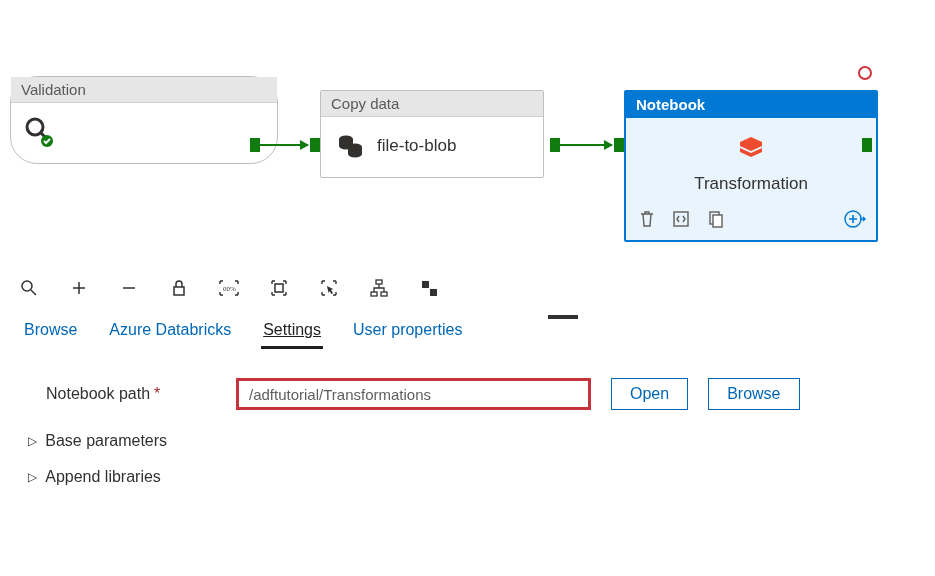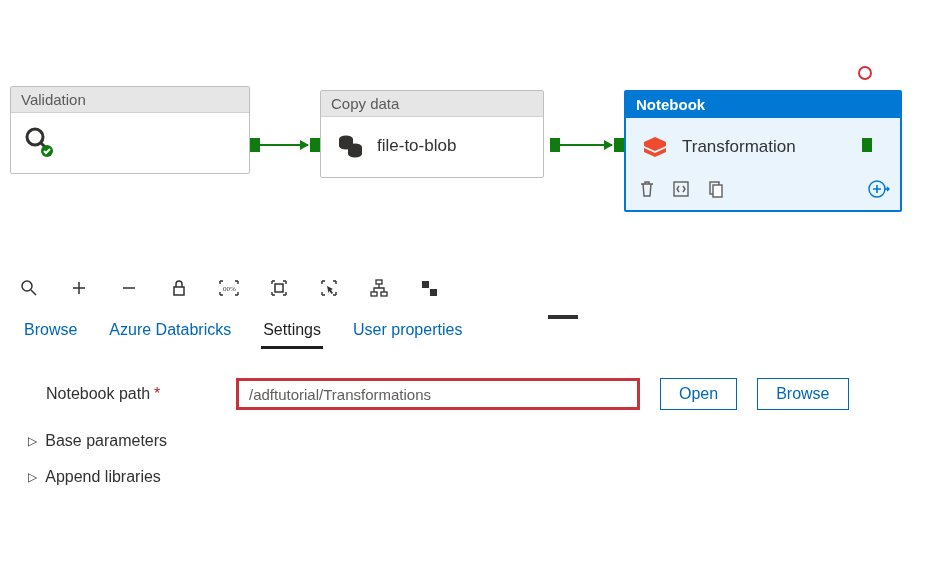--- a/index.html
+++ b/index.html
@@ -55,20 +55,21 @@
     background: #eaf4fc;
   }
   .activity.selected .activity-header {
     background: #0078d4;
     color: #fff;
     font-weight: 600;
     border-bottom: 1px solid #0078d4;
   }
   .activity.selected .activity-body {
     padding-bottom: 10px;
+    flex-direction: column;
   }
   .action-row {
     display: flex;
     align-items: center;
     padding: 4px 10px 10px 10px;
     gap: 12px;
   }
   .action-row .spacer { flex: 1; }
   .action-icon {
     width: 22px; height: 22px;
@@ -122,40 +123,41 @@
   }
   .tab {
     padding: 6px 2px 10px 2px;
     font-size: 16px;
     color: #0067b8;
   }
   .tab.active {
     color: #201f1e;
     border-bottom: 3px solid #201f1e;
     padding-bottom: 7px;
+    text-decoration: underline;
   }
   
   .settings {
     padding: 28px 22px 10px 22px;
   }
   .row {
     display: flex;
     align-items: center;
     gap: 20px;
     margin-bottom: 22px;
   }
   .label {
     width: 170px;
     font-size: 16px;
     color: #323130;
     margin-left: 24px;
   }
   .label .req { color: #a4262c; margin-left: 4px; }
   .path-input {
-    width: 404px;
+    width: 355px;
     height: 32px;
     border: 3px solid #c4343a;
     padding: 0 10px;
     font-size: 15px;
     color: #605e5c;
     font-family: inherit;
     outline: none;
   }
   .btn {
     border: 1px solid #0067b8;
@@ -185,21 +187,21 @@
     border: 2px solid #d13438;
     border-radius: 50%;
     background: #fff;
   }
 </style>
 </head>
 <body>
 
 <div class="canvas">
 
-  <div class="activity" style="left:10px; top:86px; width:240px;">
+  <div class="activity" style="left:10px; top:76px; width:268px;border-radius:27px;">
     <div class="activity-header">Validation</div>
     <div class="activity-body">
       <span class="icon-slot">
         <svg width="34" height="34" viewBox="0 0 34 34">
           <circle cx="12" cy="12" r="8" fill="none" stroke="#323130" stroke-width="3"></circle>
           <line x1="18" y1="18" x2="27" y2="27" stroke="#323130" stroke-width="3" stroke-linecap="round"></line>
           <circle cx="24" cy="26" r="6" fill="#107c10"></circle>
           <path d="M21 26 l2 2 l4 -4" fill="none" stroke="#fff" stroke-width="2"></path>
         </svg>
       </span>
@@ -223,21 +225,21 @@
       </span>
       <span class="name">file-to-blob</span>
     </div>
   </div>
   <div class="port" style="left:550px; top:138px;"></div>
 
   <div class="connector" style="left:560px; top:144px; width:52px;"></div>
   <div class="port" style="left:614px; top:138px;"></div>
 
   <div class="sel-handle" style="left:858px; top:66px;"></div>
-  <div class="activity selected" style="left:624px; top:90px; width:278px;">
+  <div class="activity selected" style="left:624px; top:90px; width:254px;">
     <div class="activity-header">Notebook</div>
     <div class="activity-body">
       <span class="icon-slot">
         <svg width="30" height="30" viewBox="0 0 30 30">
           <path d="M4 10 L15 5 L26 10 L26 14 L15 19 L4 14 Z" fill="#ef4b2e"></path>
           <path d="M4 16 L15 21 L26 16 L26 20 L15 25 L4 20 Z" fill="#ef4b2e"></path>
         </svg>
       </span>
       <span class="name">Transformation</span>
     </div>

